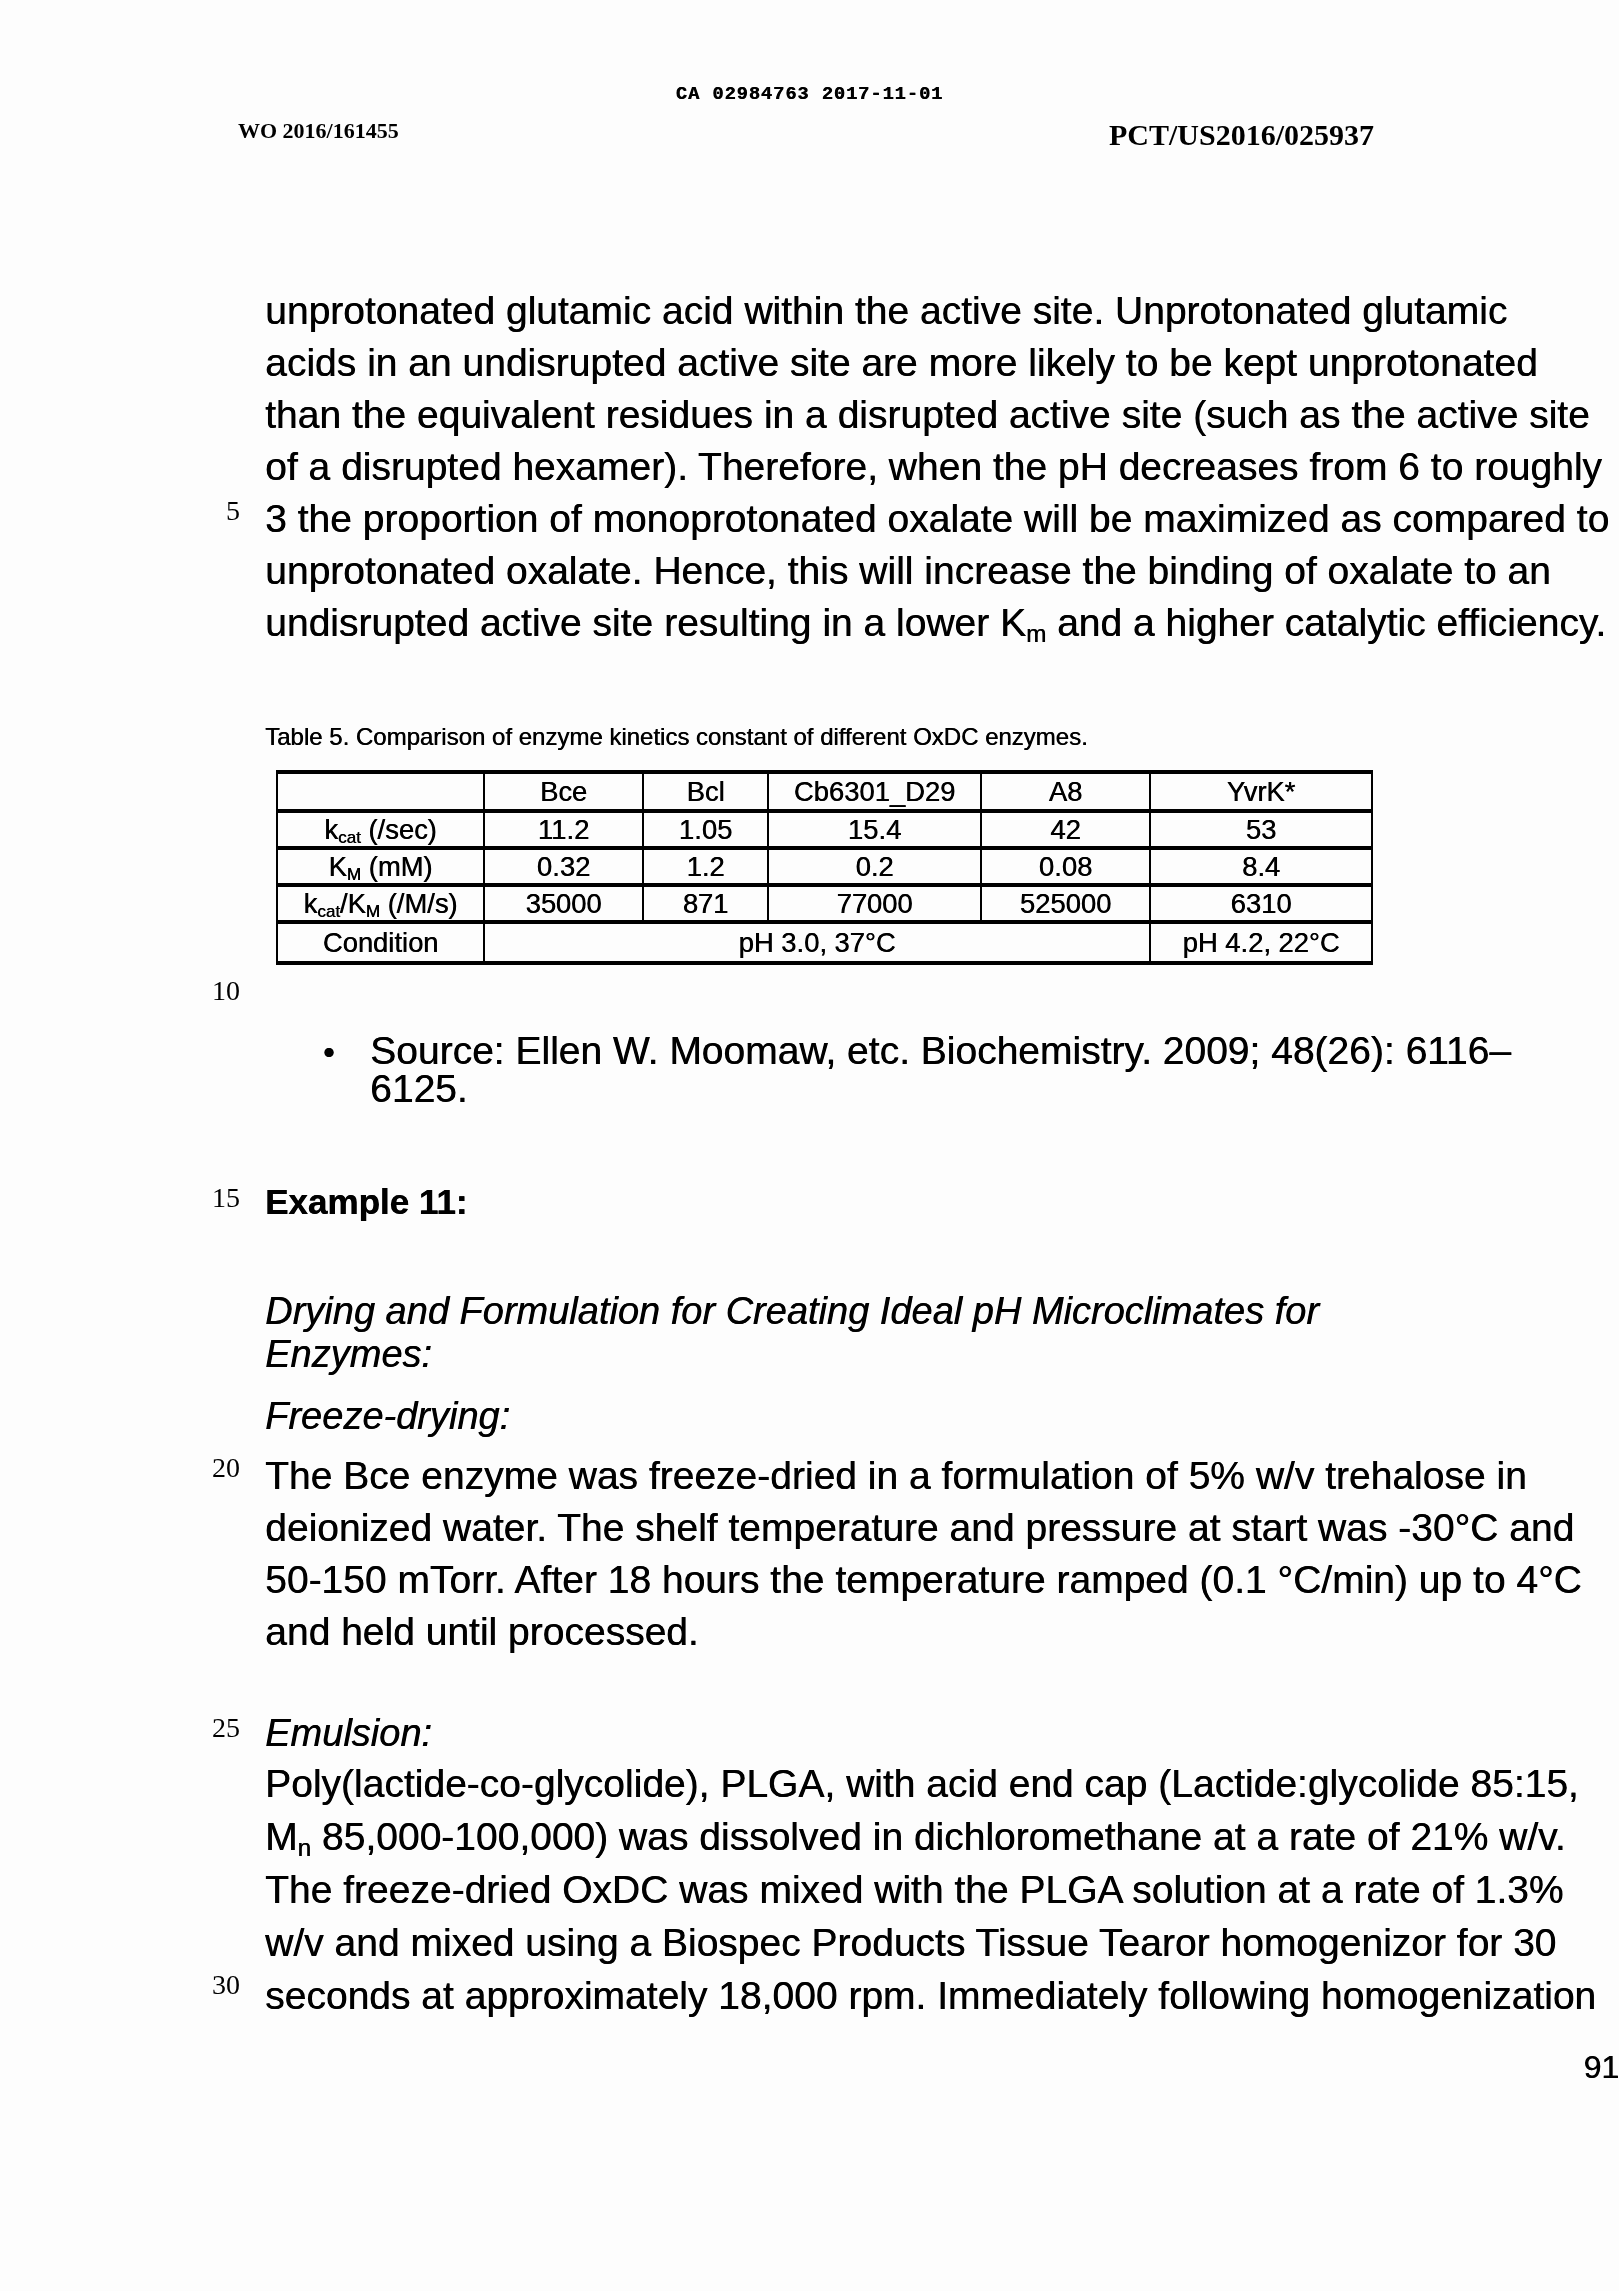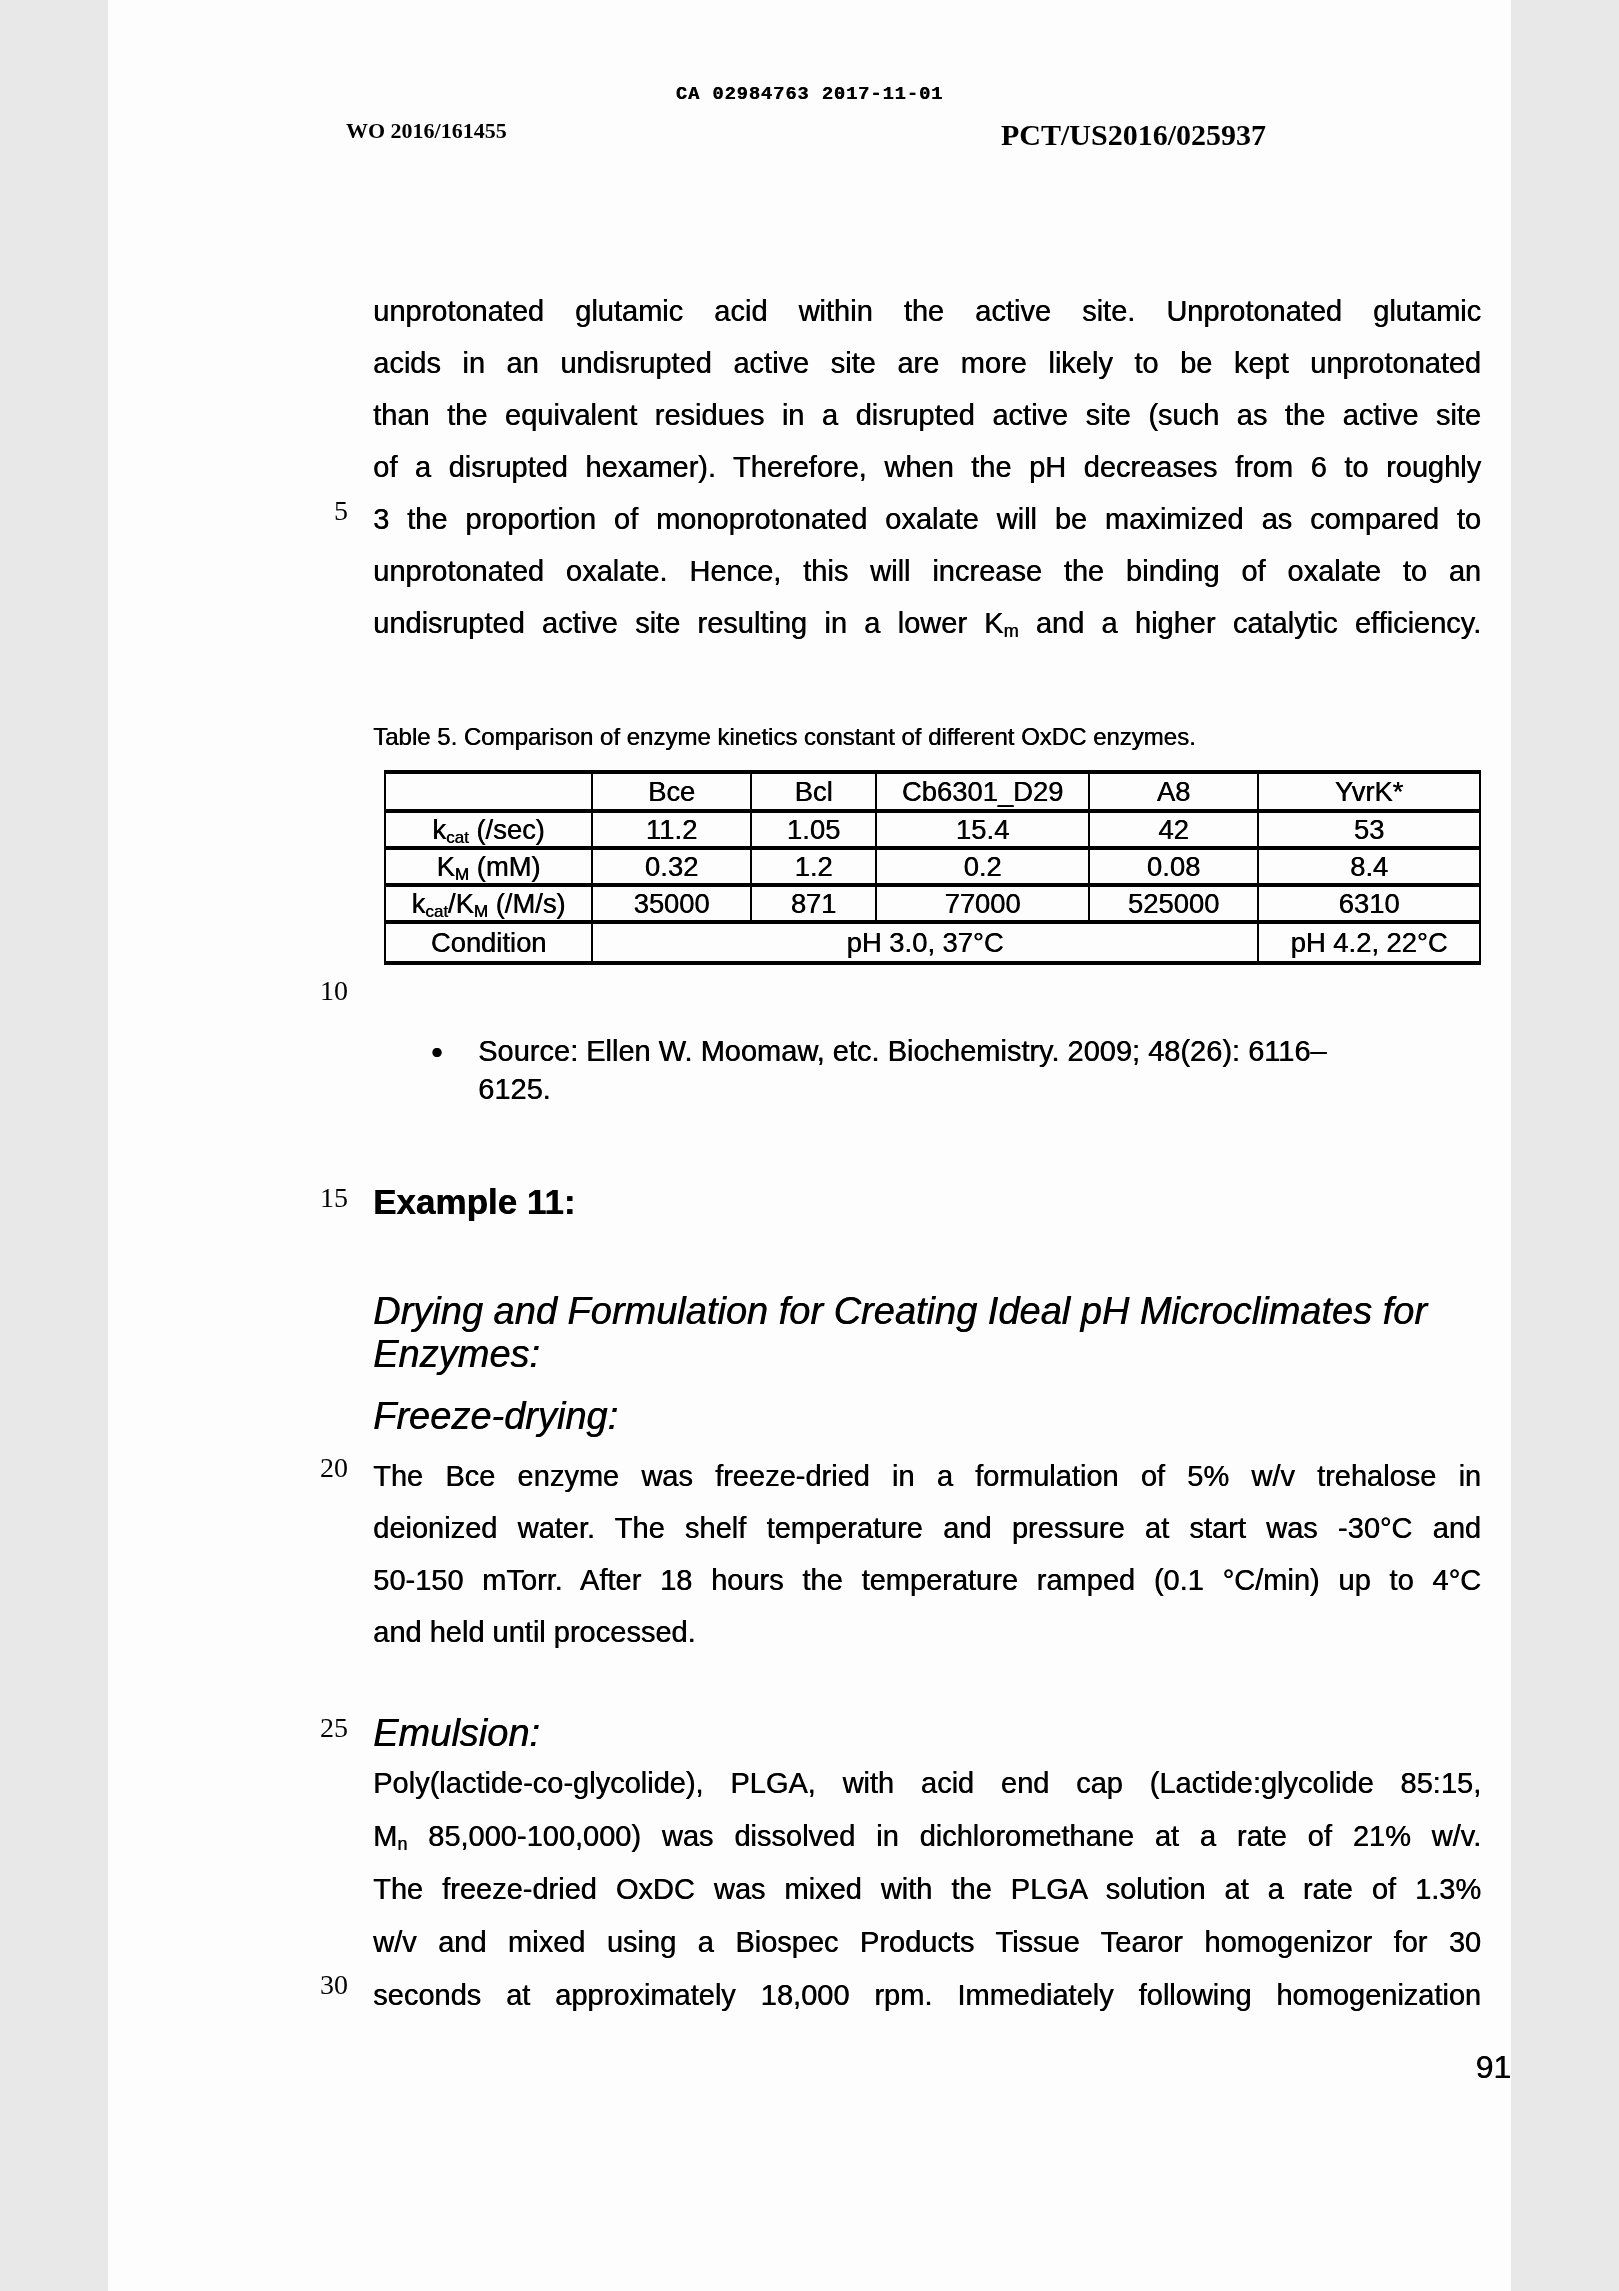--- a/index.html
+++ b/index.html
@@ -1,18 +1,18 @@
 <!DOCTYPE html>
 <html><head>
 <meta charset="utf-8">
 <style>
   html,body{margin:0;padding:0;background:#e8e8e8;}
   .page{
     position:relative;
-    width:1403px;height:2292px;
+    width:1619px;height:2292px;
     margin:0 auto;
     background:#fdfdfd;
     color:#000;
     font-family:"Liberation Sans",sans-serif;
     overflow:hidden;
   }
   
   .ink{ text-shadow:0.5px 0 0 currentColor; }
 
   .stamp{
@@ -36,21 +36,21 @@
     text-align:right;
     font-family:"Liberation Serif",serif;
     font-size:28px;
   }
   .m5{top:495px;} .m10{top:975px;} .m15{top:1182px;}
   .m20{top:1452px;} .m25{top:1712px;} .m30{top:1969px;}
 
   .col{position:absolute;left:265px;width:1108px;}
 
   .bline{
-    font-size:29px;
+    font-size:39px;
     height:52px;line-height:52px;
     text-align:justify;text-align-last:justify;
     white-space:nowrap;
   }
   .para--em .bline{height:53px;line-height:53px;}
   .bline.nj{text-align:left;text-align-last:auto;}
   sub{font-size:0.62em;vertical-align:-0.24em;line-height:0;}
 
   .caption{top:723px;font-size:24px;}
 

